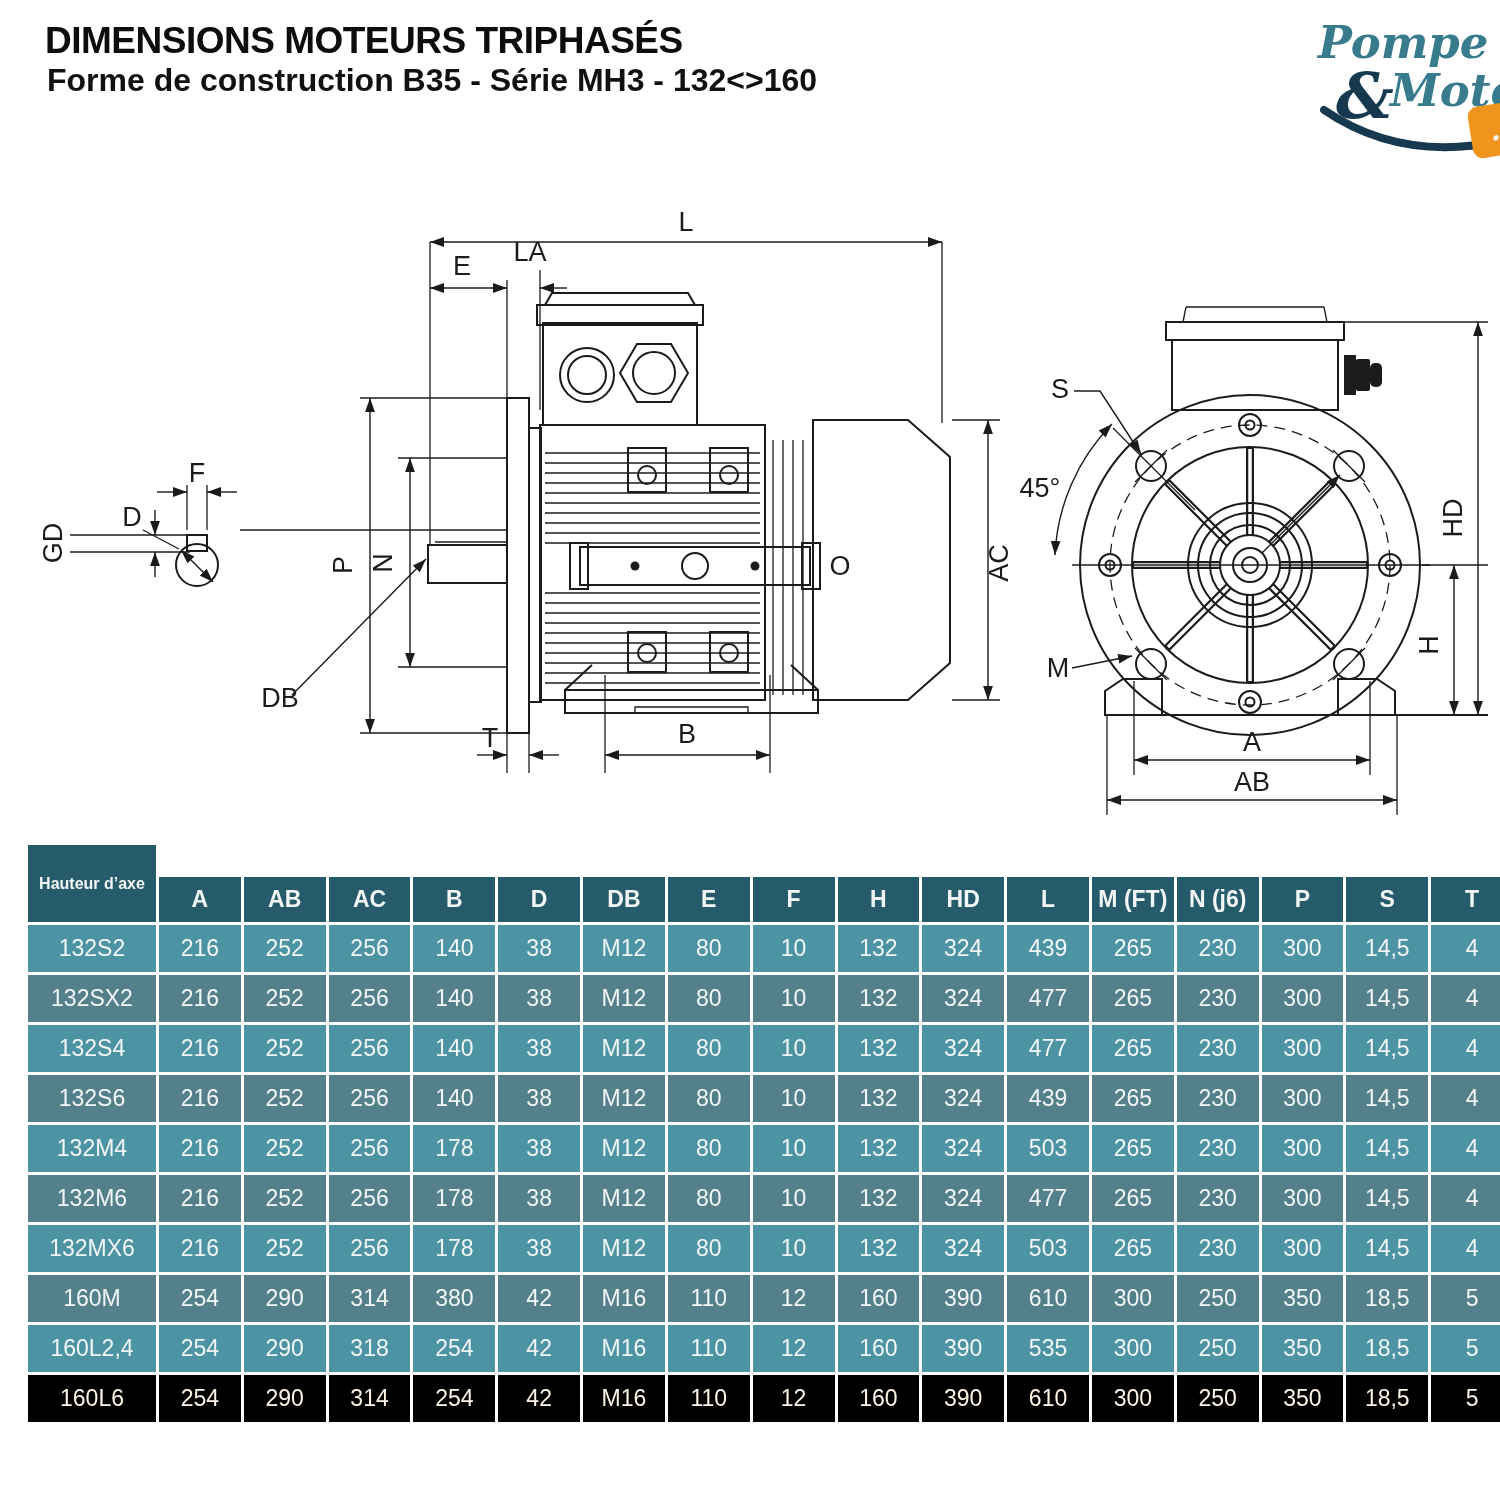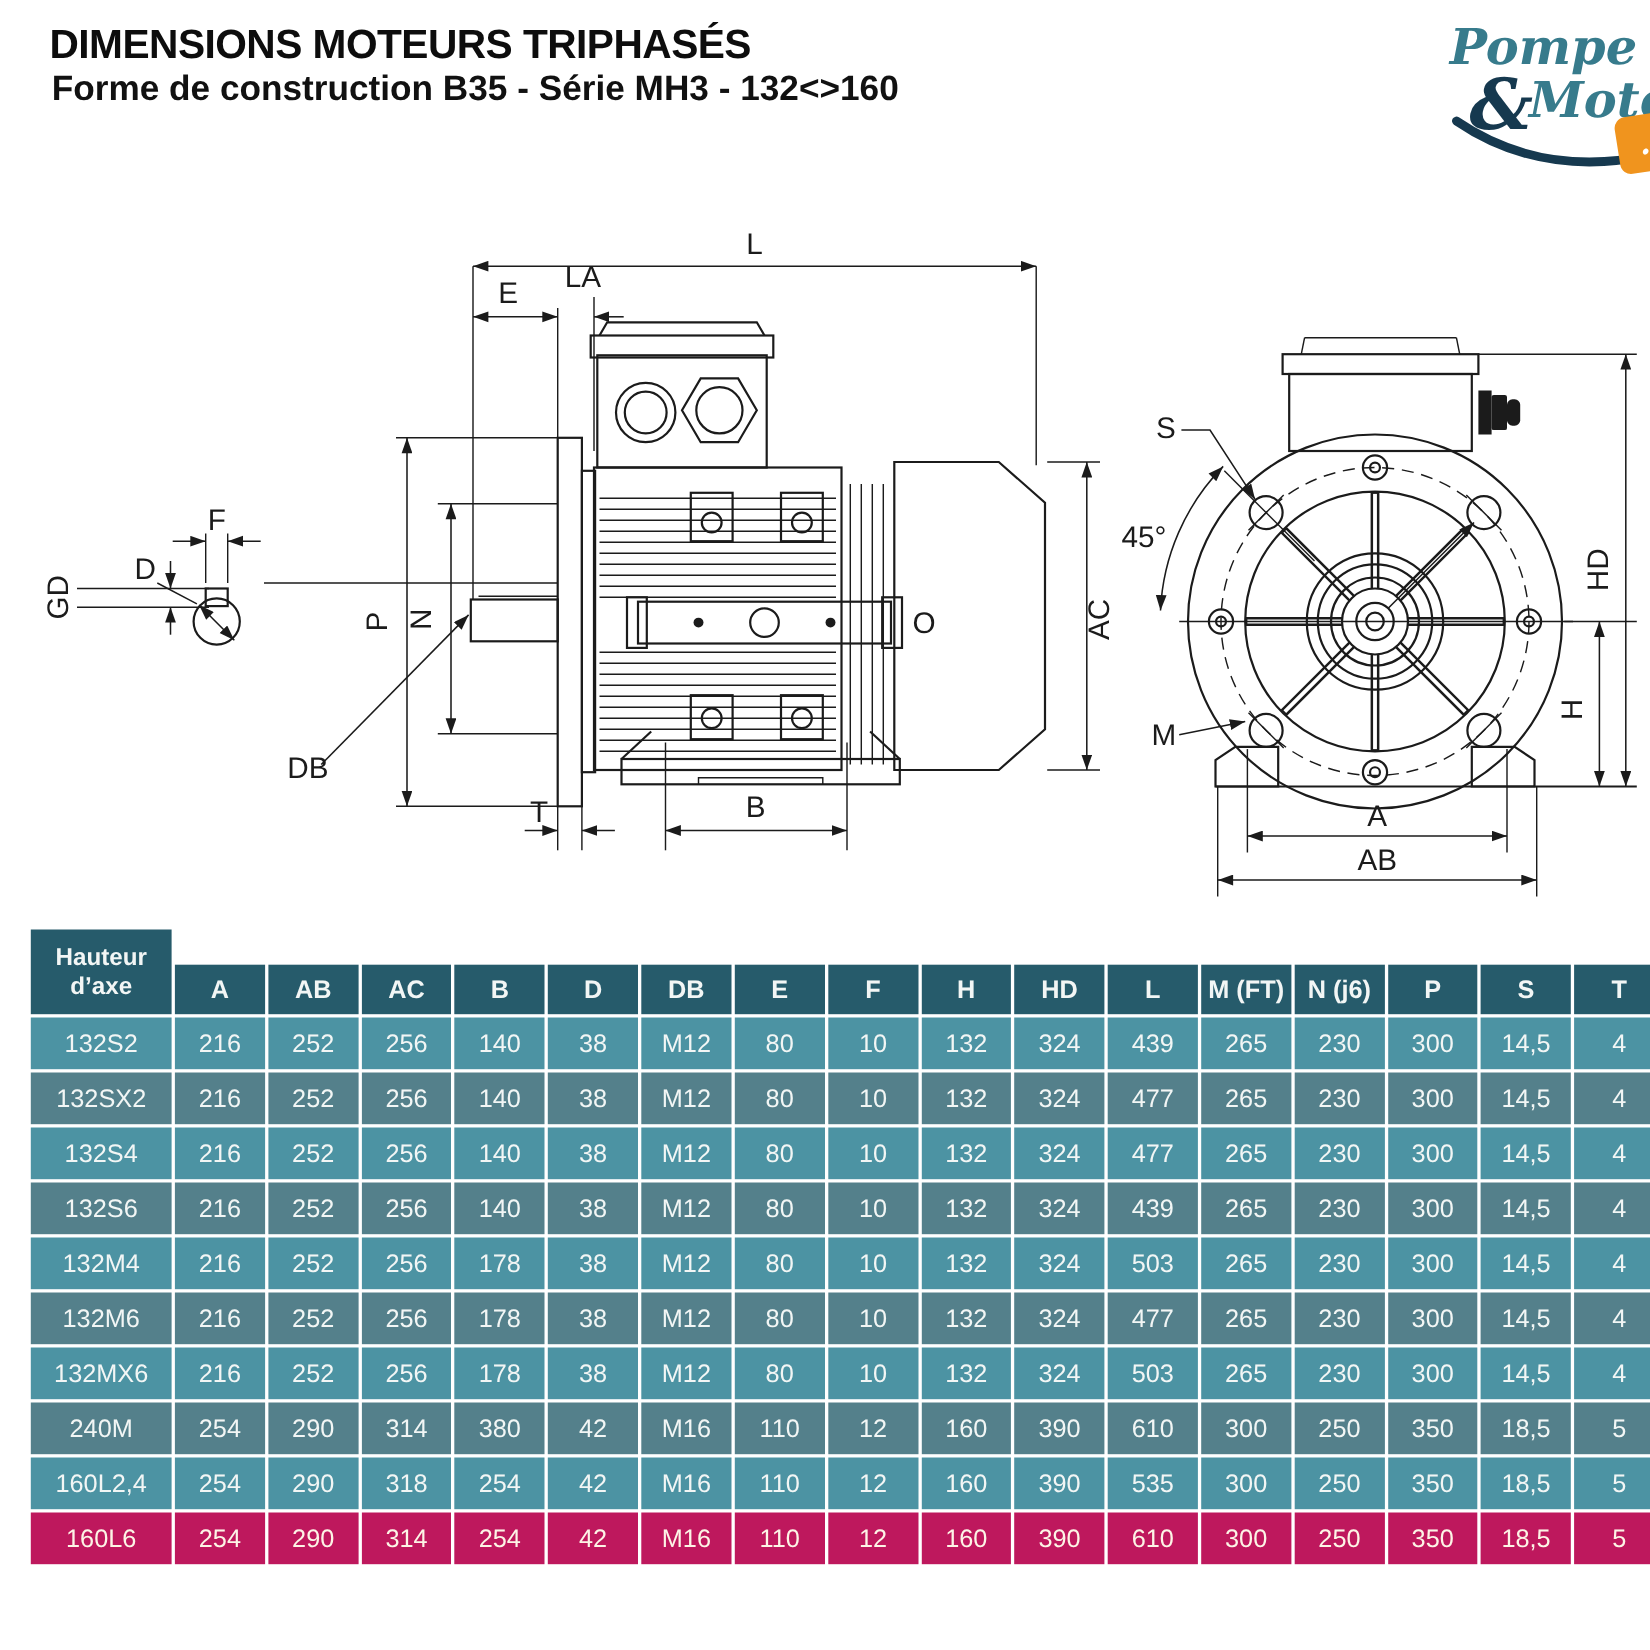--- a/index.html
+++ b/index.html
@@ -44,25 +44,25 @@
   .tbl { position:absolute; left:8px; top:845px; width:1485px; }
   .trow { display:flex; gap:3px; margin-bottom:3px; }
   .cell {
     display:flex; align-items:center; justify-content:center;
     color:#f2f6f5; text-align:center;
   }
   .cell.axis { width:128px; flex:none; }
   .cell.val  { flex:1 1 0; }
   .hrow { align-items:flex-end; }
   .hrow .cell { background:#265b6b; font-weight:700; font-size:23px; height:45px; }
-  .hrow .cell.axis { height:77px; font-size:22px; line-height:1.2; flex-direction:column; justify-content:center; }
+  .hrow .cell.axis { height:77px; font-size:16px; line-height:1.2; flex-direction:column; justify-content:center; }
   .drow .cell { height:47px; font-size:23px; font-weight:400; }
   .drow.light .cell { background:#4c93a3; }
   .drow.dark  .cell { background:#54808b; }
-  .drow.highlight .cell { background:#be185d; color:#fdf4e6; }
+  .drow.highlight .cell { background:#000000; color:#fdf4e6; }
 </style>
 </head>
 <body>
 
 <div id="page">
 
   <div class="title">DIMENSIONS MOTEURS TRIPHASÉS</div>
   <div class="subtitle">Forme de construction B35 - Série MH3 - 132&lt;&gt;160</div>
 
   <div class="logo">
@@ -466,21 +466,21 @@
         <div class="cell val">132</div>
         <div class="cell val">324</div>
         <div class="cell val">503</div>
         <div class="cell val">265</div>
         <div class="cell val">230</div>
         <div class="cell val">300</div>
         <div class="cell val">14,5</div>
         <div class="cell val">4</div>
       </div>
       <div class="trow drow dark">
-        <div class="cell axis">240M</div>
+        <div class="cell axis">160M</div>
         <div class="cell val">254</div>
         <div class="cell val">290</div>
         <div class="cell val">314</div>
         <div class="cell val">380</div>
         <div class="cell val">42</div>
         <div class="cell val">M16</div>
         <div class="cell val">110</div>
         <div class="cell val">12</div>
         <div class="cell val">160</div>
         <div class="cell val">390</div>

